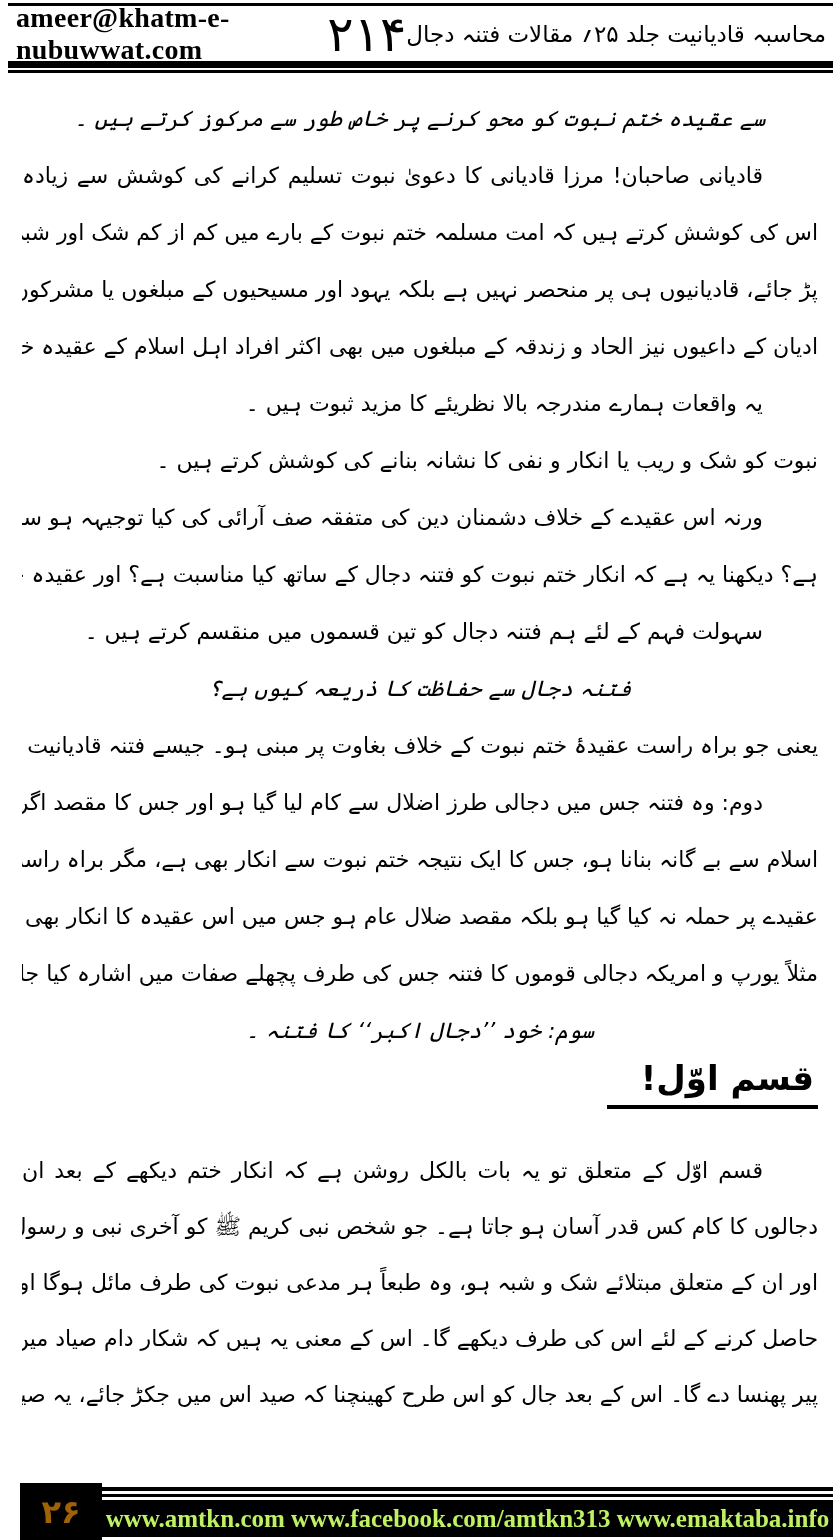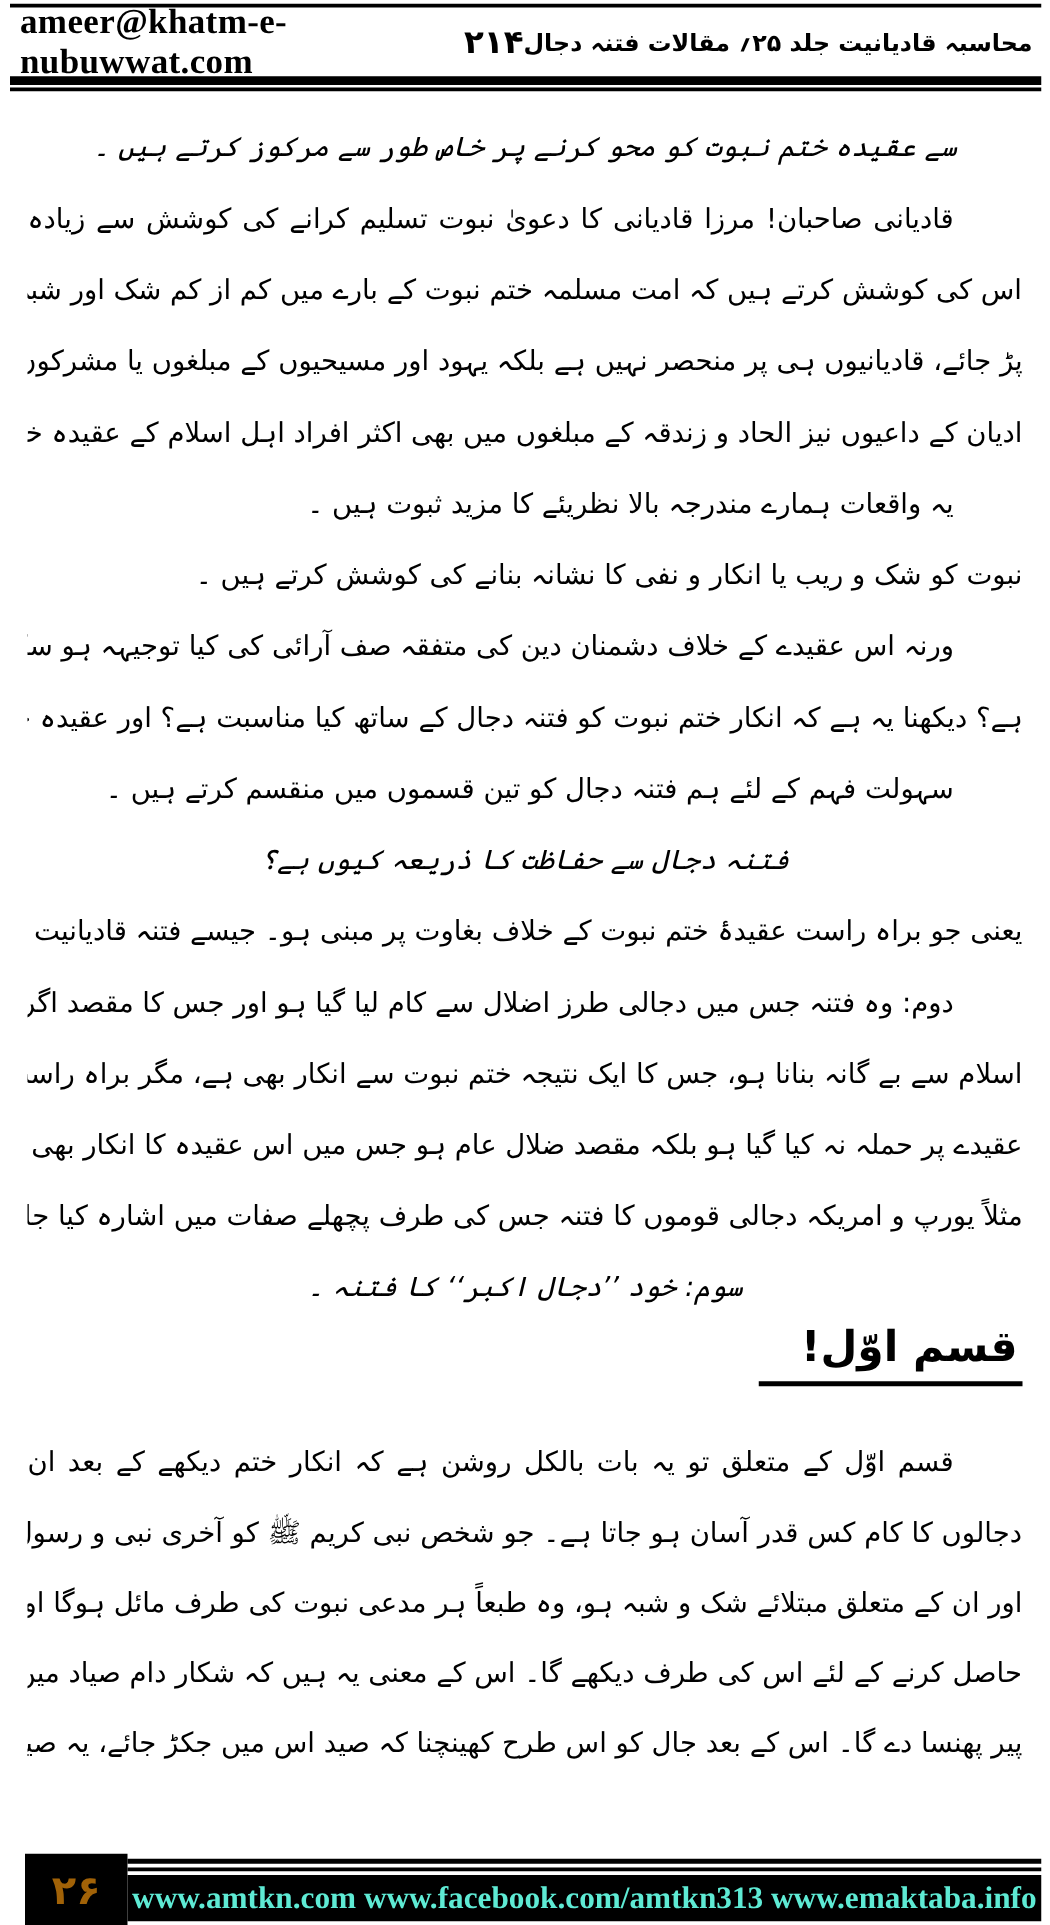--- a/index.html
+++ b/index.html
@@ -12,24 +12,24 @@
 
   .header {
     position:absolute; top:8px; left:16px; width:810px; height:52px;
     display:flex; align-items:center;
   }
   .header-email {
     font-family:"Liberation Serif", serif; font-weight:700;
     font-size:28px; letter-spacing:0.3px;
   }
   .header-pagenum {
-    font-size:26px; font-weight:700; margin-left:26px; line-height:1;
+    font-size:49px; font-weight:400; margin-left:26px; line-height:1;
   }
   .header-title {
-    margin-left:auto; direction:rtl; font-size:19px; font-weight:700;
+    margin-left:auto; direction:rtl; font-size:23px; font-weight:400;
     white-space:nowrap;
   }
   .header-rule { position:absolute; top:61px; left:8px; width:825px; }
   .header-rule .thick { height:7px; background:#000; }
   .header-rule .gap   { height:2px; }
   .header-rule .thin  { height:3px; background:#000; }
 
   .body {
     position:absolute; top:90px; left:22px; width:796px;
     direction:rtl; font-size:22px;
@@ -57,21 +57,21 @@
     position:absolute; left:20px; top:1483px; width:82px; height:57px;
     background:#000; color:#a16207; display:flex; align-items:center; justify-content:center;
     font-size:32px; font-weight:700;
   }
   .footer-rules { position:absolute; left:102px; top:1487px; width:731px; }
   .footer-rules .r1 { height:4px; background:#000; }
   .footer-rules .g  { height:3px; }
   .footer-rules .r2 { height:3px; background:#000; }
   .footer-bar {
     position:absolute; left:102px; top:1500px; width:731px; height:37px;
-    background:#000; color:#5eead4; text-align:center;
+    background:#000; color:#bef264; text-align:center;
     font-family:"Liberation Serif", serif; font-weight:700;
     font-size:25px; line-height:37px; white-space:nowrap; overflow:hidden;
   }
 </style>
 </head>
 <body>
 
 <div class="page">
 
   <div class="top-rule"></div>

